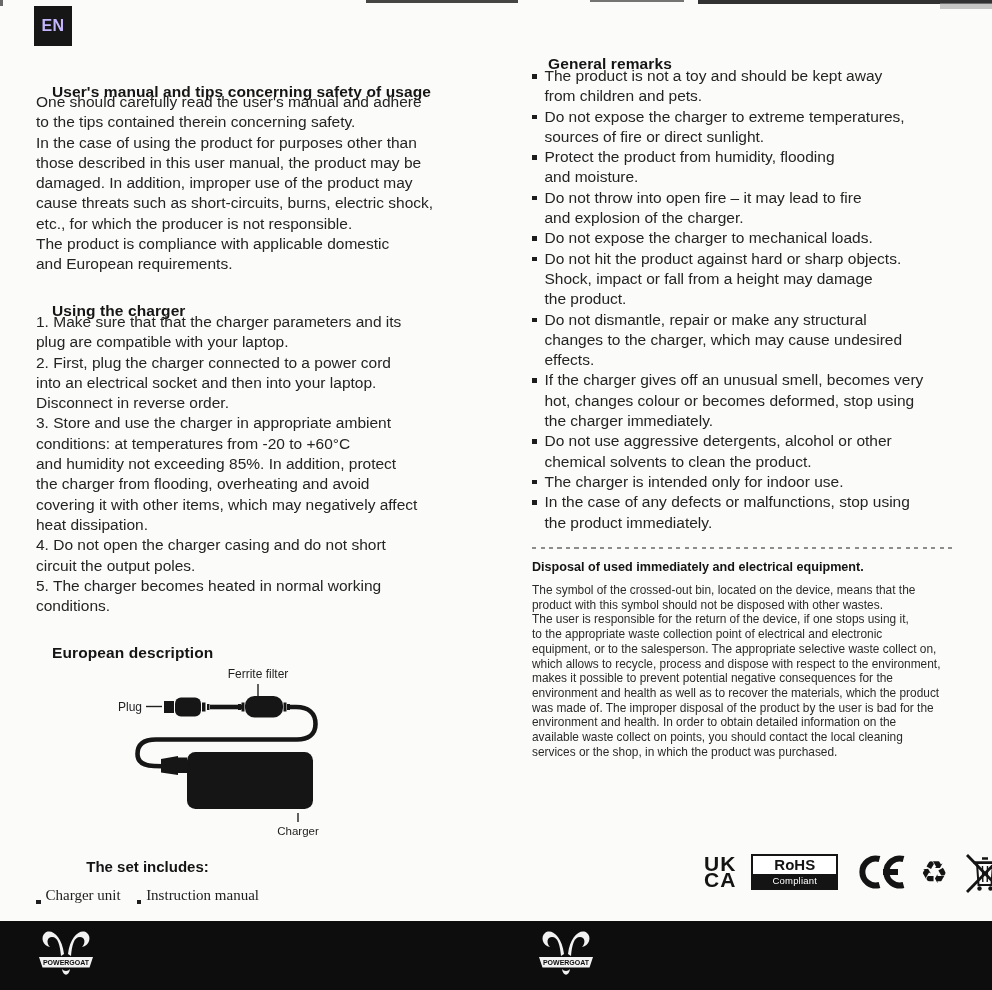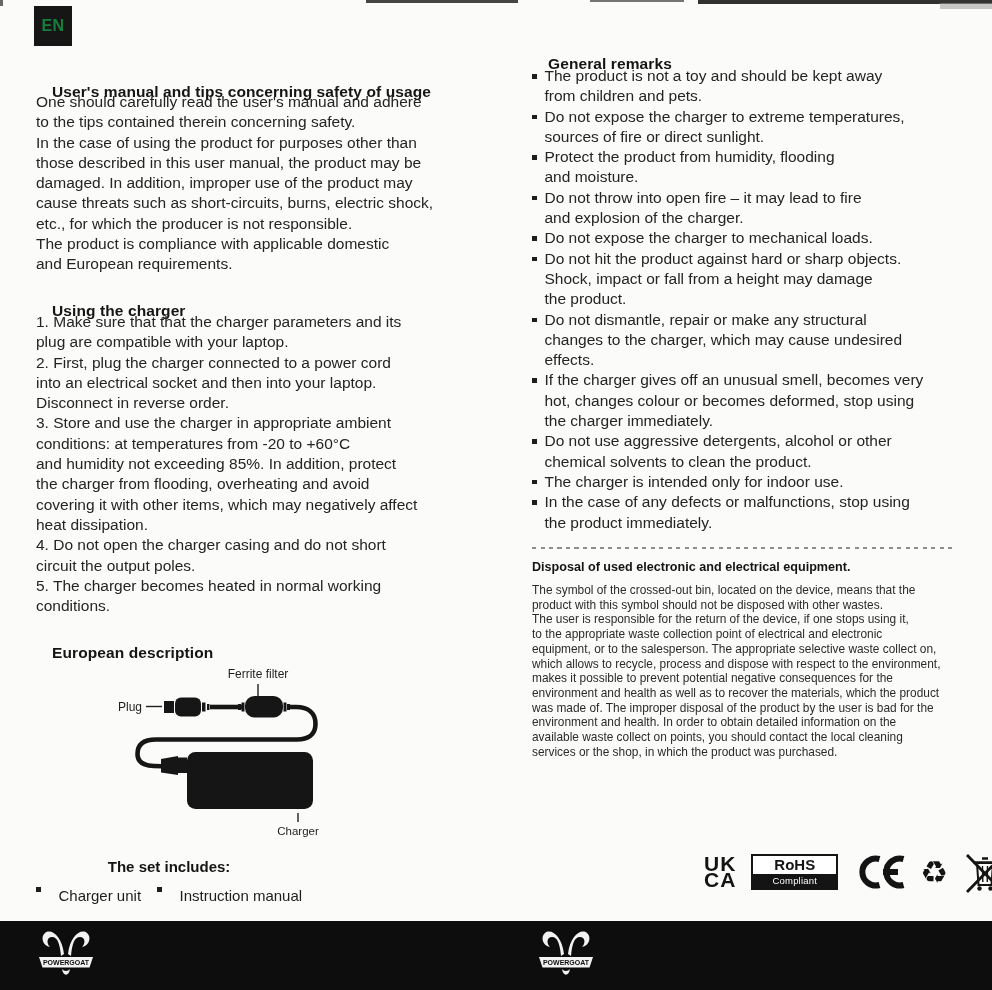--- a/index.html
+++ b/index.html
@@ -13,37 +13,37 @@
   .h { position:absolute; margin:16px; font-size:15.5px; font-weight:700; color:#151515; letter-spacing:.1px; }
   .body-text { position:absolute; font-size:15.5px; line-height:20.3px; color:#242424; }
 
   
   .col-left  { position:absolute; left:36px;  top:0; width:446px; height:990px; }
   .col-right { position:absolute; left:532px; top:0; width:456px; height:990px; }
 
   
   .en-badge {
     position:absolute; left:-2px; top:6px; width:38px; height:40px;
-    background:#161616; color:#15803d; font-weight:700; font-size:16px;
+    background:#161616; color:#c4b5fd; font-weight:700; font-size:16px;
     display:flex; align-items:center; justify-content:center; letter-spacing:.5px;
   }
 
   .title1 { top:67px; }
   .intro  { top:92px;  width:446px; }
   .using-h{ top:286px; }
   .using  { top:312px; width:446px; }
   .desc-h { top:628px; }
 
   .diagram { position:absolute; left:74px; top:662px; }
   .diagram text { font-family:"Liberation Sans",sans-serif; fill:#1f1f1f; }
 
   .set-row { position:absolute; left:0; top:858px; display:flex; align-items:center; gap:12px; font-size:15px; color:#1d1d1d;flex-direction:column; }
   .set-label { font-weight:700; color:#141414; }
   .set-items { display:flex; gap:16px; }
-  .set-item  { display:inline-flex; align-items:flex-start; gap:18px; }
+  .set-item  { display:inline-flex; align-items:flex-end; gap:5px;font-family:Liberation Serif, serif; }
 
   .sq { width:4.5px; height:4.5px; background:#1d1d1d; display:inline-block; flex:none; }
 
   
   .gr-h { top:39px; }
   .bullets { position:absolute; left:0; top:66px; width:456px; display:flex; flex-direction:column; }
   .bullet { display:flex; gap:8px; }
   .bullet .sq { margin-top:8px; }
   .bullet-text { font-size:15.5px; line-height:20.3px; color:#242424; }
 
@@ -214,21 +214,21 @@
       </div>
         <div class="bullet">
         <span class="sq"></span>
         <span class="bullet-text pre">In the case of any defects or malfunctions, stop using
 the product immediately.</span>
       </div>
       </div>
 
     <div class="dashes"></div>
 
-    <h3 class="disposal-h">Disposal of used electronic and electrical equipment.</h3>
+    <h3 class="disposal-h">Disposal of used immediately and electrical equipment.</h3>
     <div class="disposal-body pre">The symbol of the crossed-out bin, located on the device, means that the
 product with this symbol should not be disposed with other wastes.
 The user is responsible for the return of the device, if one stops using it,
 to the appropriate waste collection point of electrical and electronic
 equipment, or to the salesperson. The appropriate selective waste collect on,
 which allows to recycle, process and dispose with respect to the environment,
 makes it possible to prevent potential negative consequences for the
 environment and health as well as to recover the materials, which the product
 was made of. The improper disposal of the product by the user is bad for the
 environment and health. In order to obtain detailed information on the

